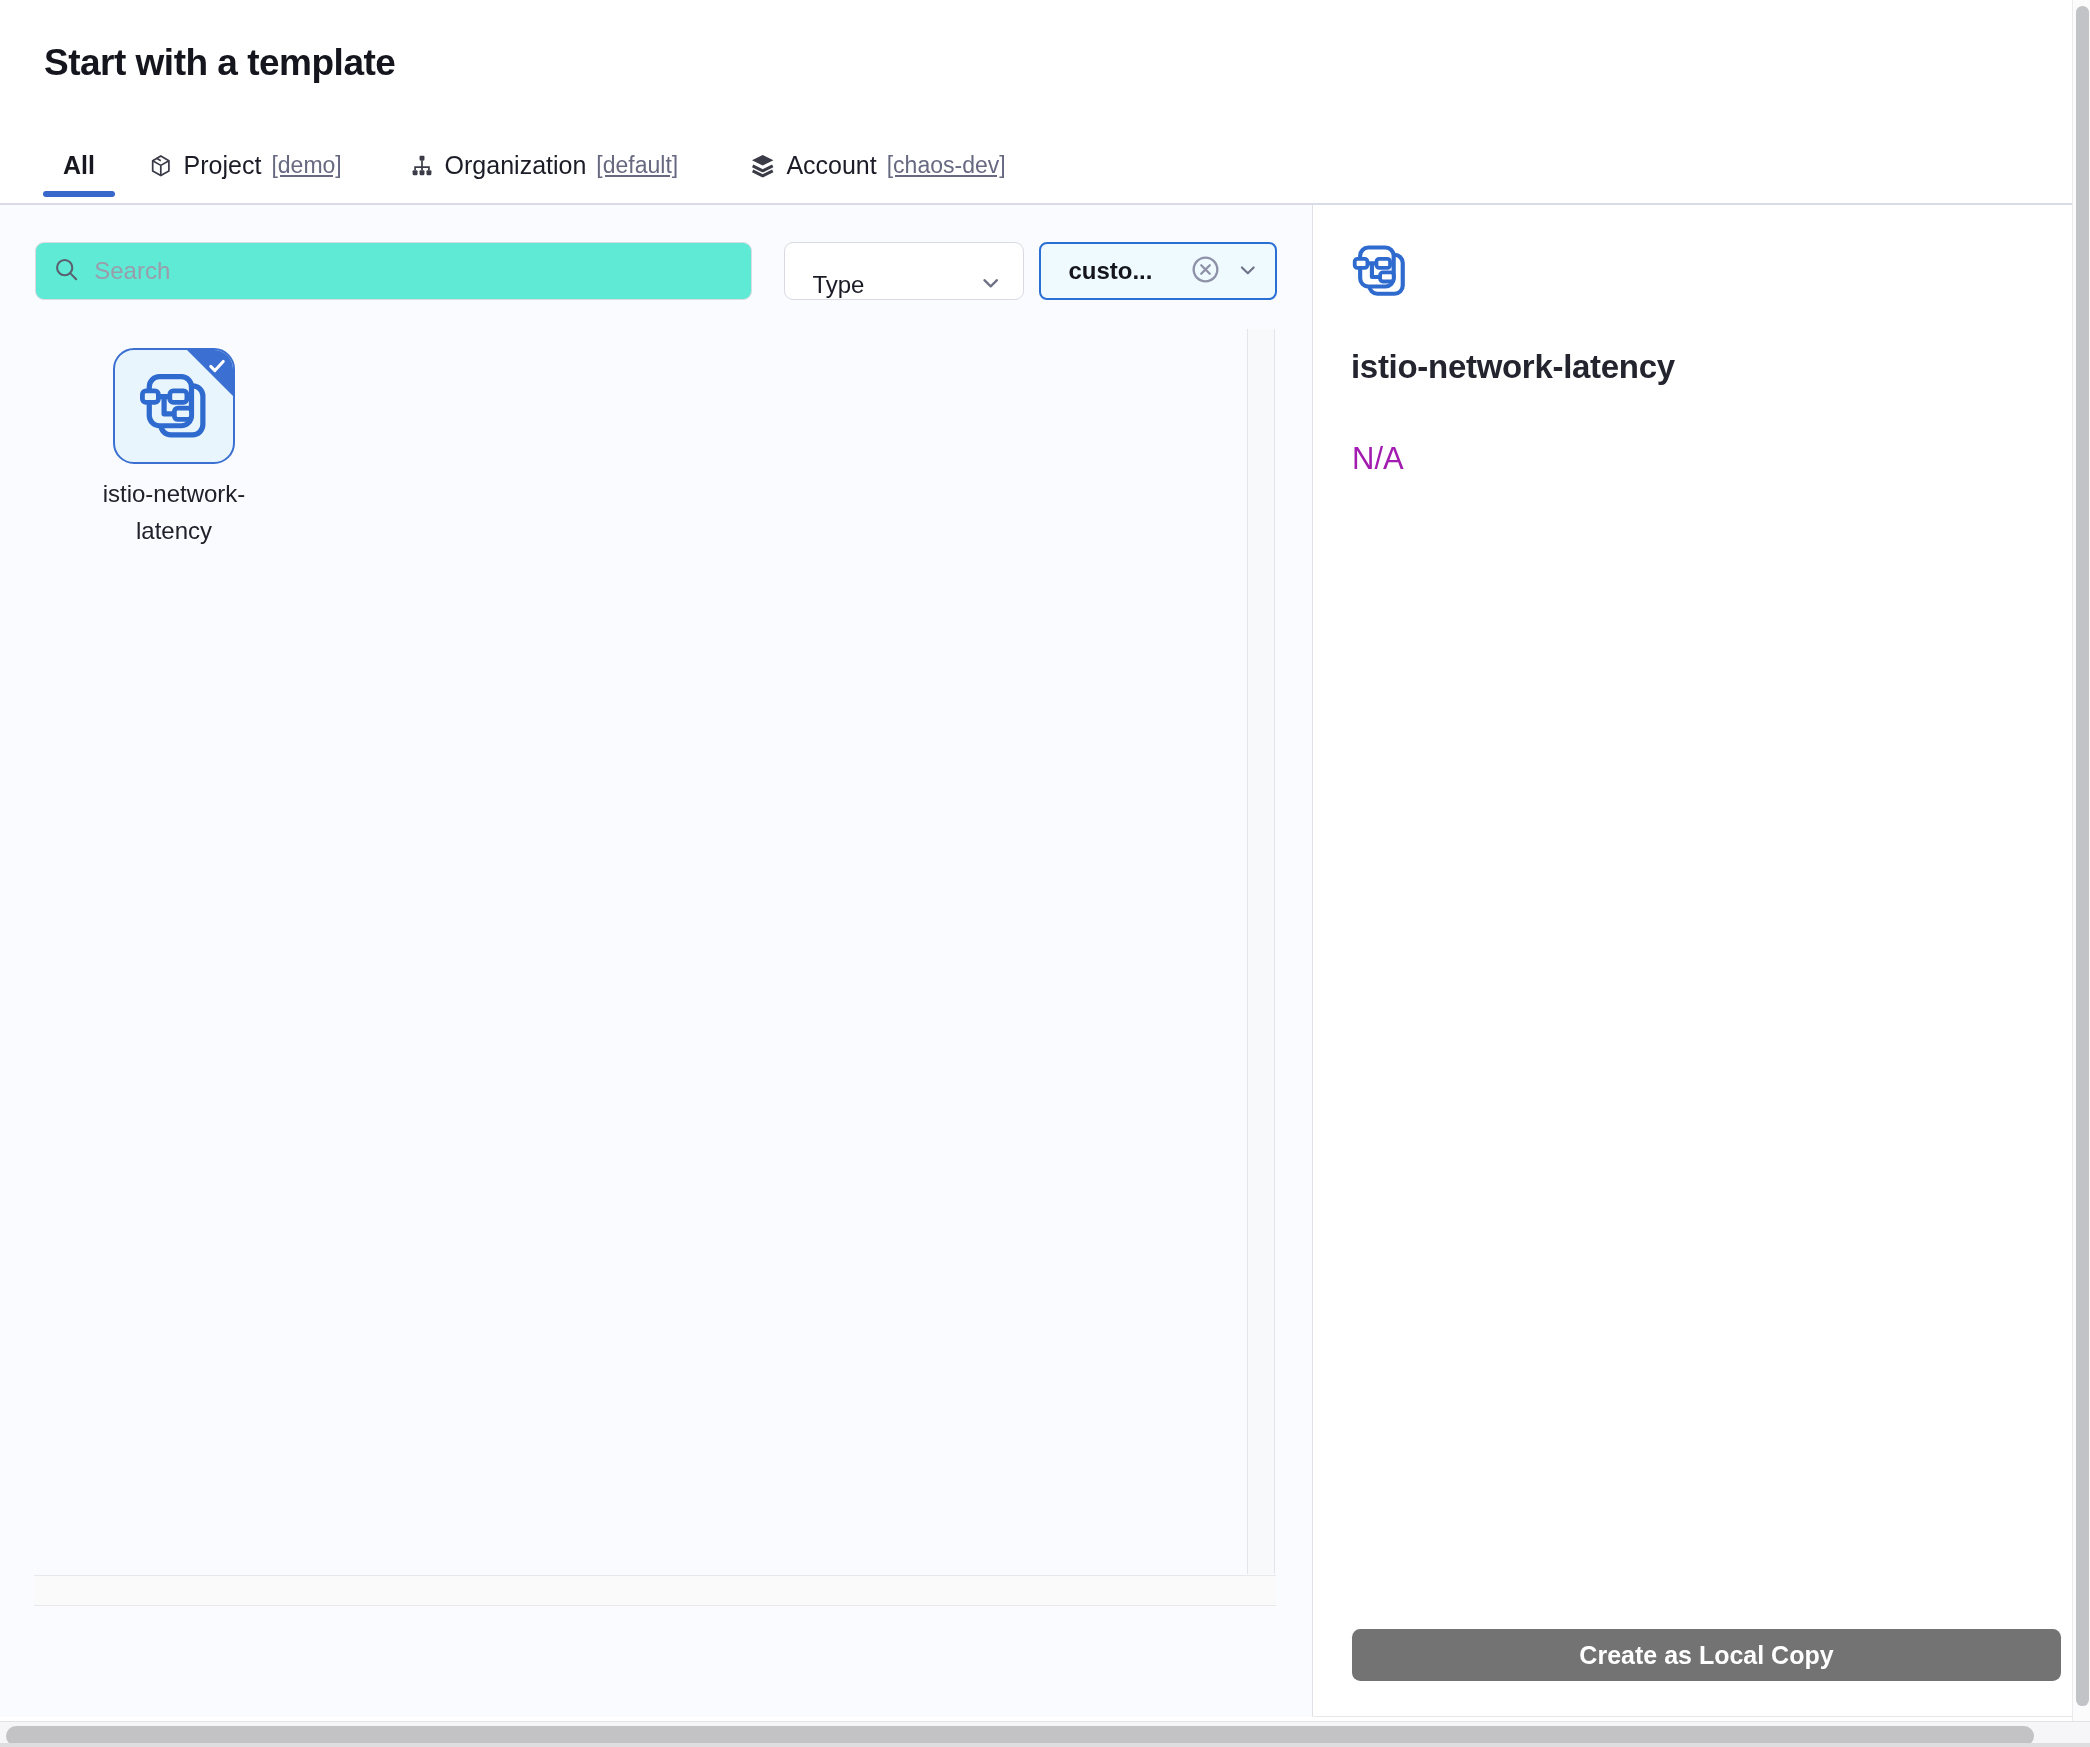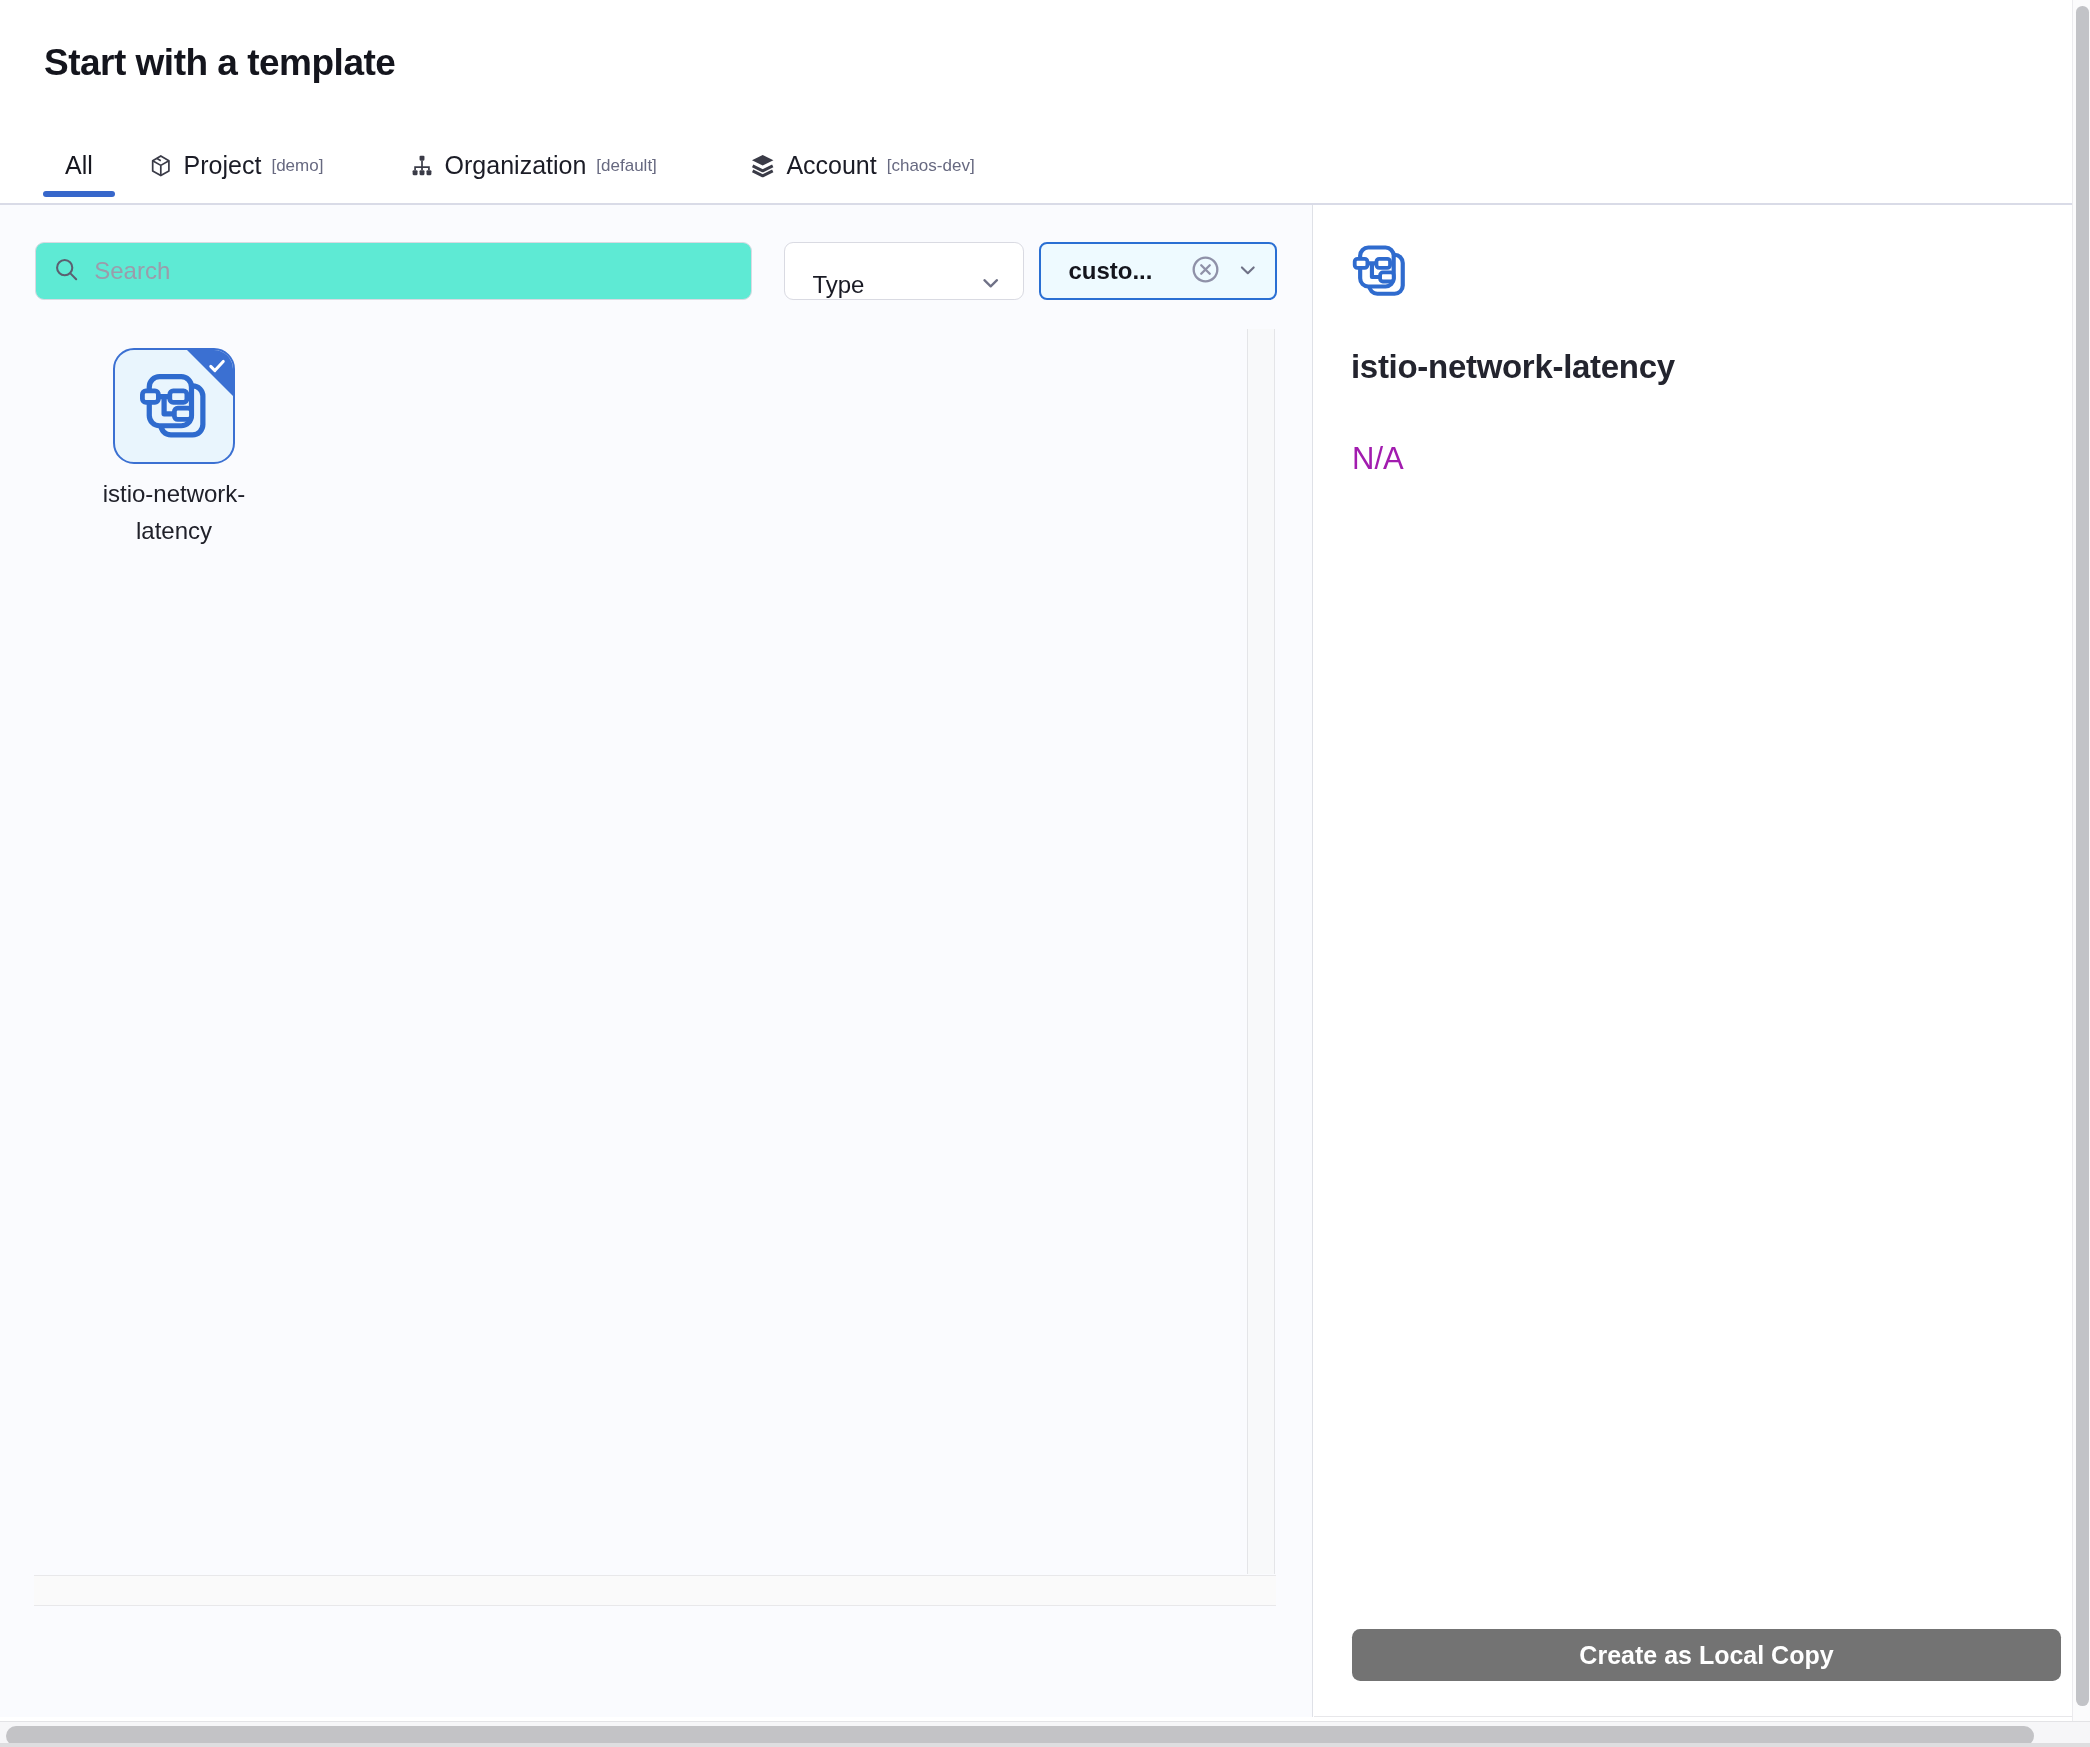--- a/index.html
+++ b/index.html
@@ -9,26 +9,26 @@
     background:#ffffff; position:relative; overflow:hidden; color:#1b1c26;
   }
   .abs { position:absolute; }
 
   
   .page-title { left:44px; top:42px; font-size:37px; font-weight:700; color:#14151d; letter-spacing:-0.5px; }
 
   
   .tabbar-border { left:0; right:0; top:203px; height:1.8px; background:#d9dbe7; }
   .tab { top:139px; height:53px; display:flex; align-items:center; gap:10px; font-size:25px; color:#1b1c26; cursor:pointer; }
-  .tab-all { left:43px; width:72px; justify-content:center; font-weight:400; color:#16171f; }
+  .tab-all { left:43px; width:72px; justify-content:center; font-weight:700; color:#16171f; }
   .tab-underline { left:43px; top:191px; width:72px; height:6.4px; border-radius:3.7px; background:#3767cb; }
   .tab-project { left:148px; }
   .tab-org { left:409px; }
   .tab-account { left:749px; }
-  .tab .badge { color:#676980; font-size:17px; }
+  .tab .badge { color:#676980; font-size:23px;text-decoration:underline; }
   .tab svg { display:block; }
 
   
   .left-panel { left:0; top:205px; width:1313px; height:1512px; background:#fafbfe; border-right:0.9px solid #dfe1e7; }
 
   .search-box { left:35px; top:37px; width:717px; height:58px; background:#5eead4; border:1.8px solid #d9dae2; border-radius:9.1px; display:flex; align-items:center; padding:0 16.4px; gap:12.8px; }
   .search-box input { border:none; outline:none; flex:1; font-size:24px; font-family:"Liberation Sans",sans-serif; color:#2a2b35; background:transparent; }
   .search-box input::placeholder { color:#9b9cab; }
 
   .select-box { top:37px; height:58px; background:#fff; border:1.8px solid #d9dae2; border-radius:9.1px; display:flex; align-items:flex-end; cursor:pointer; }

